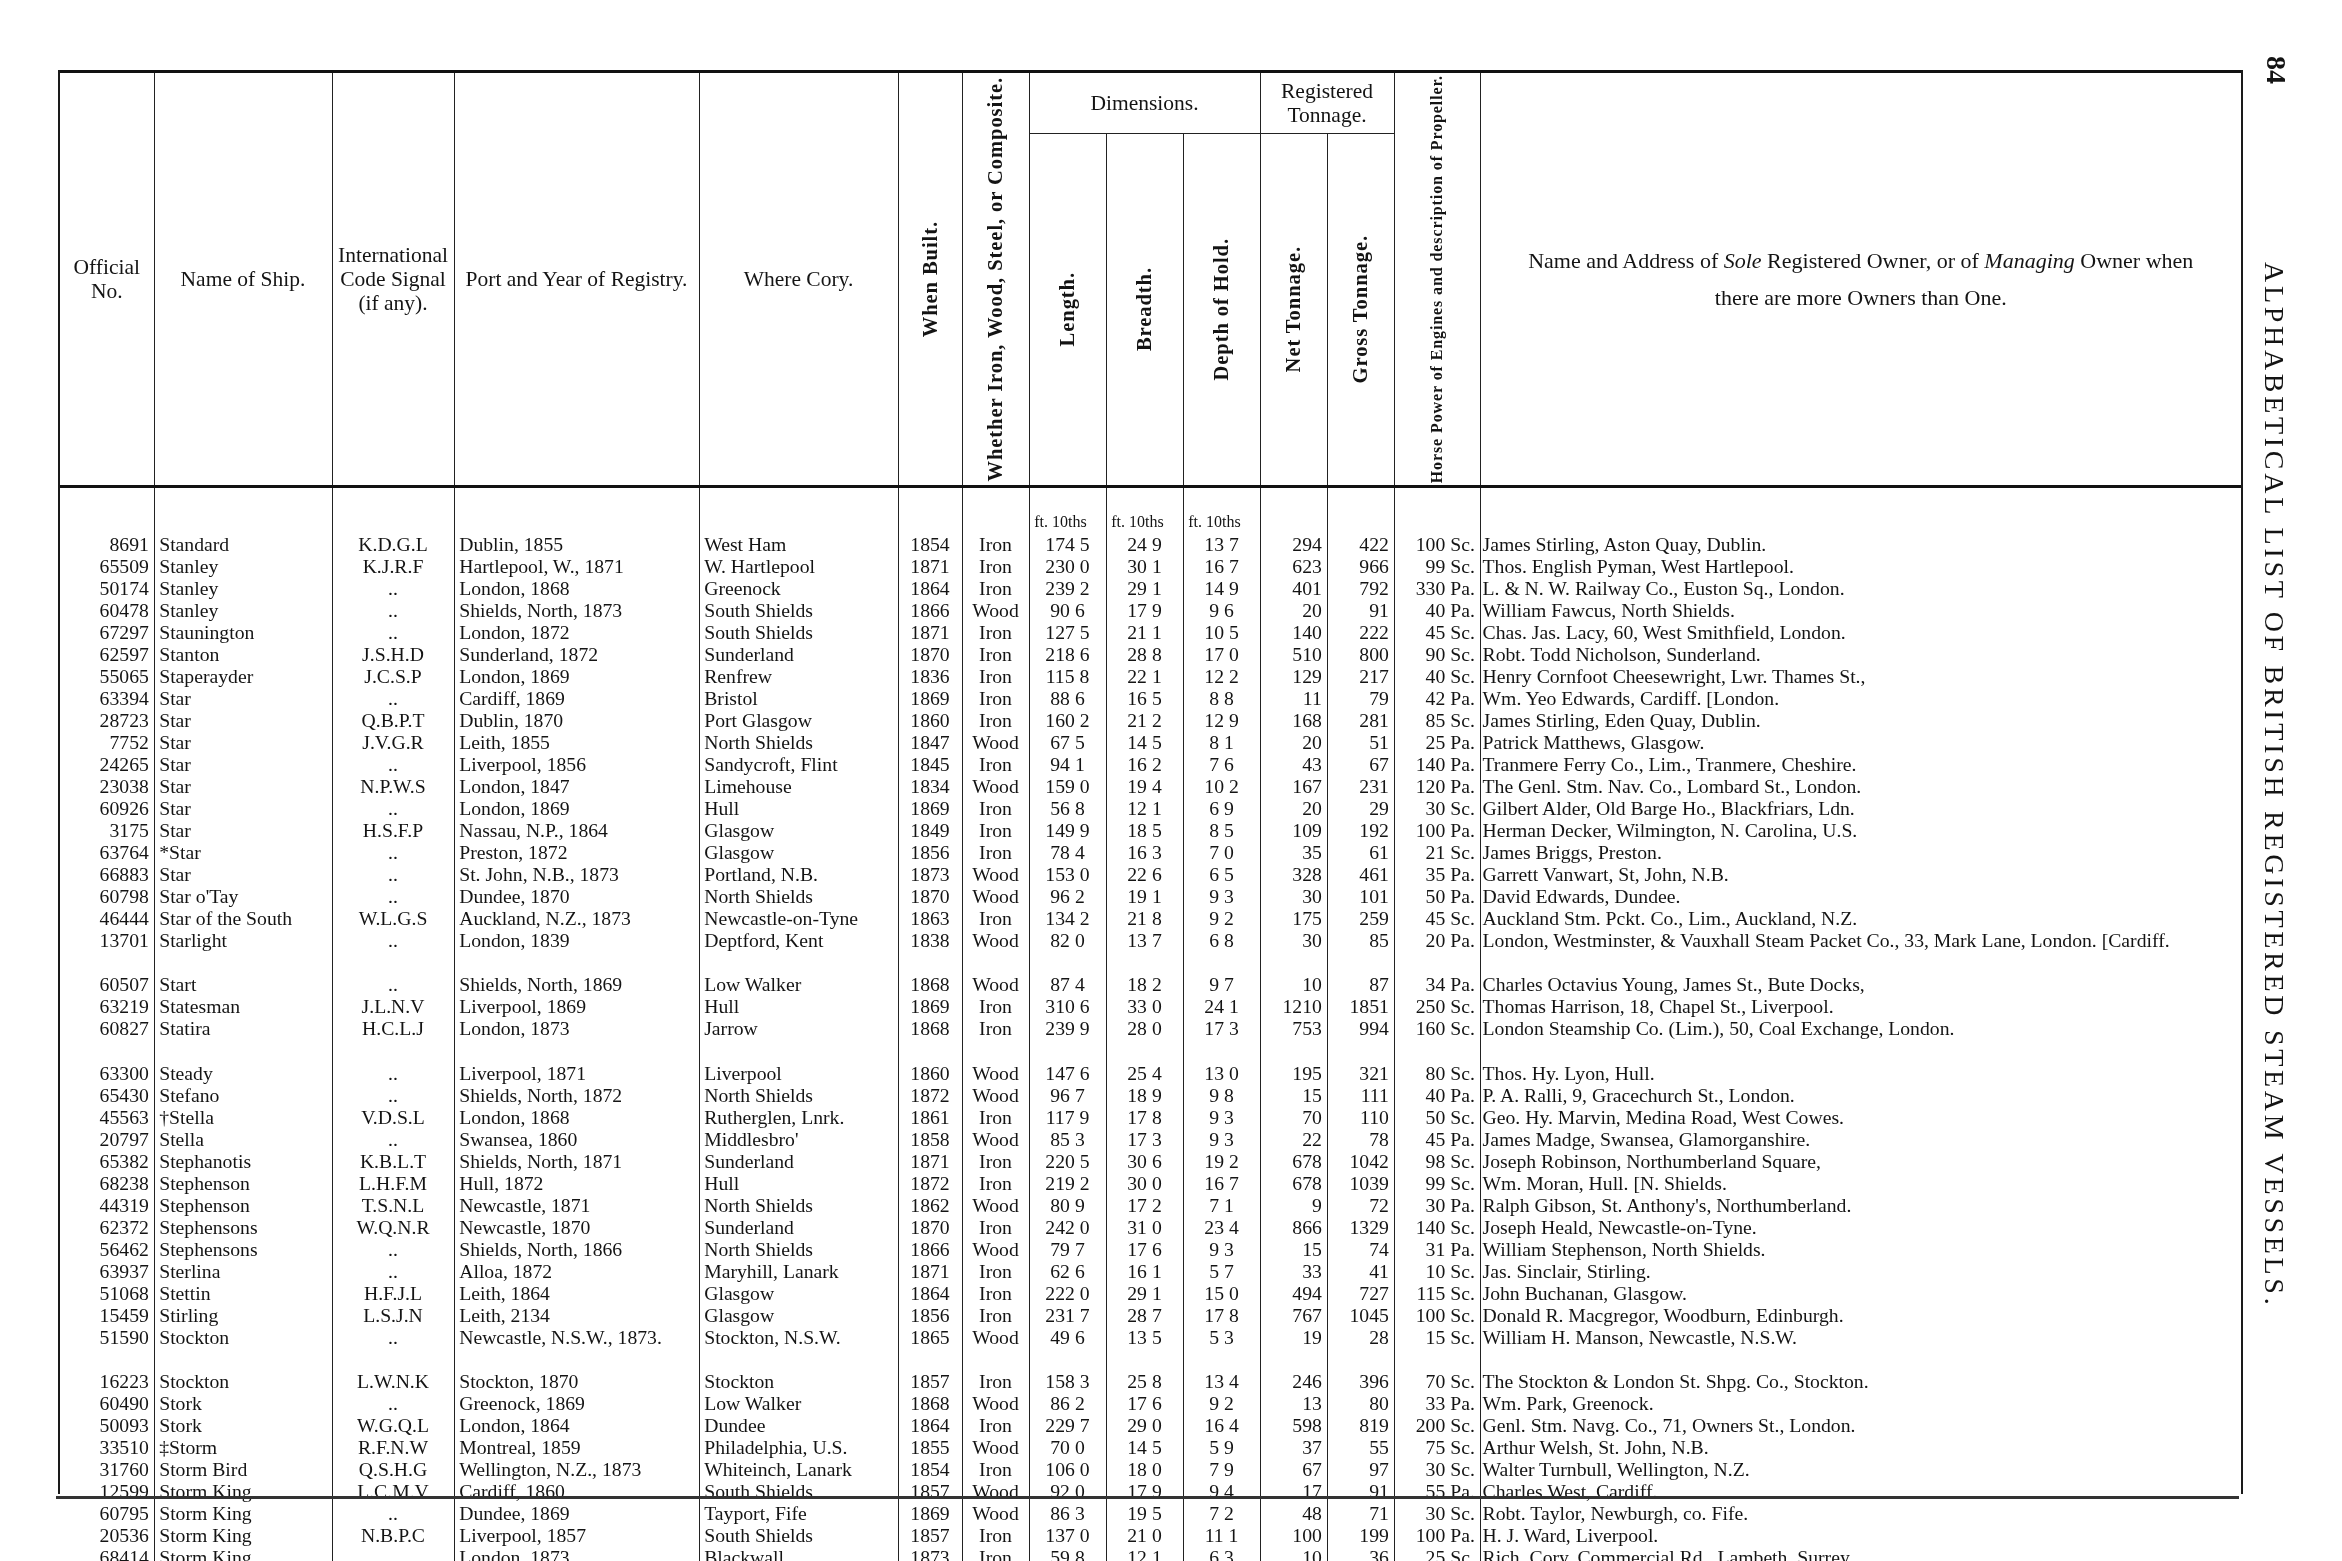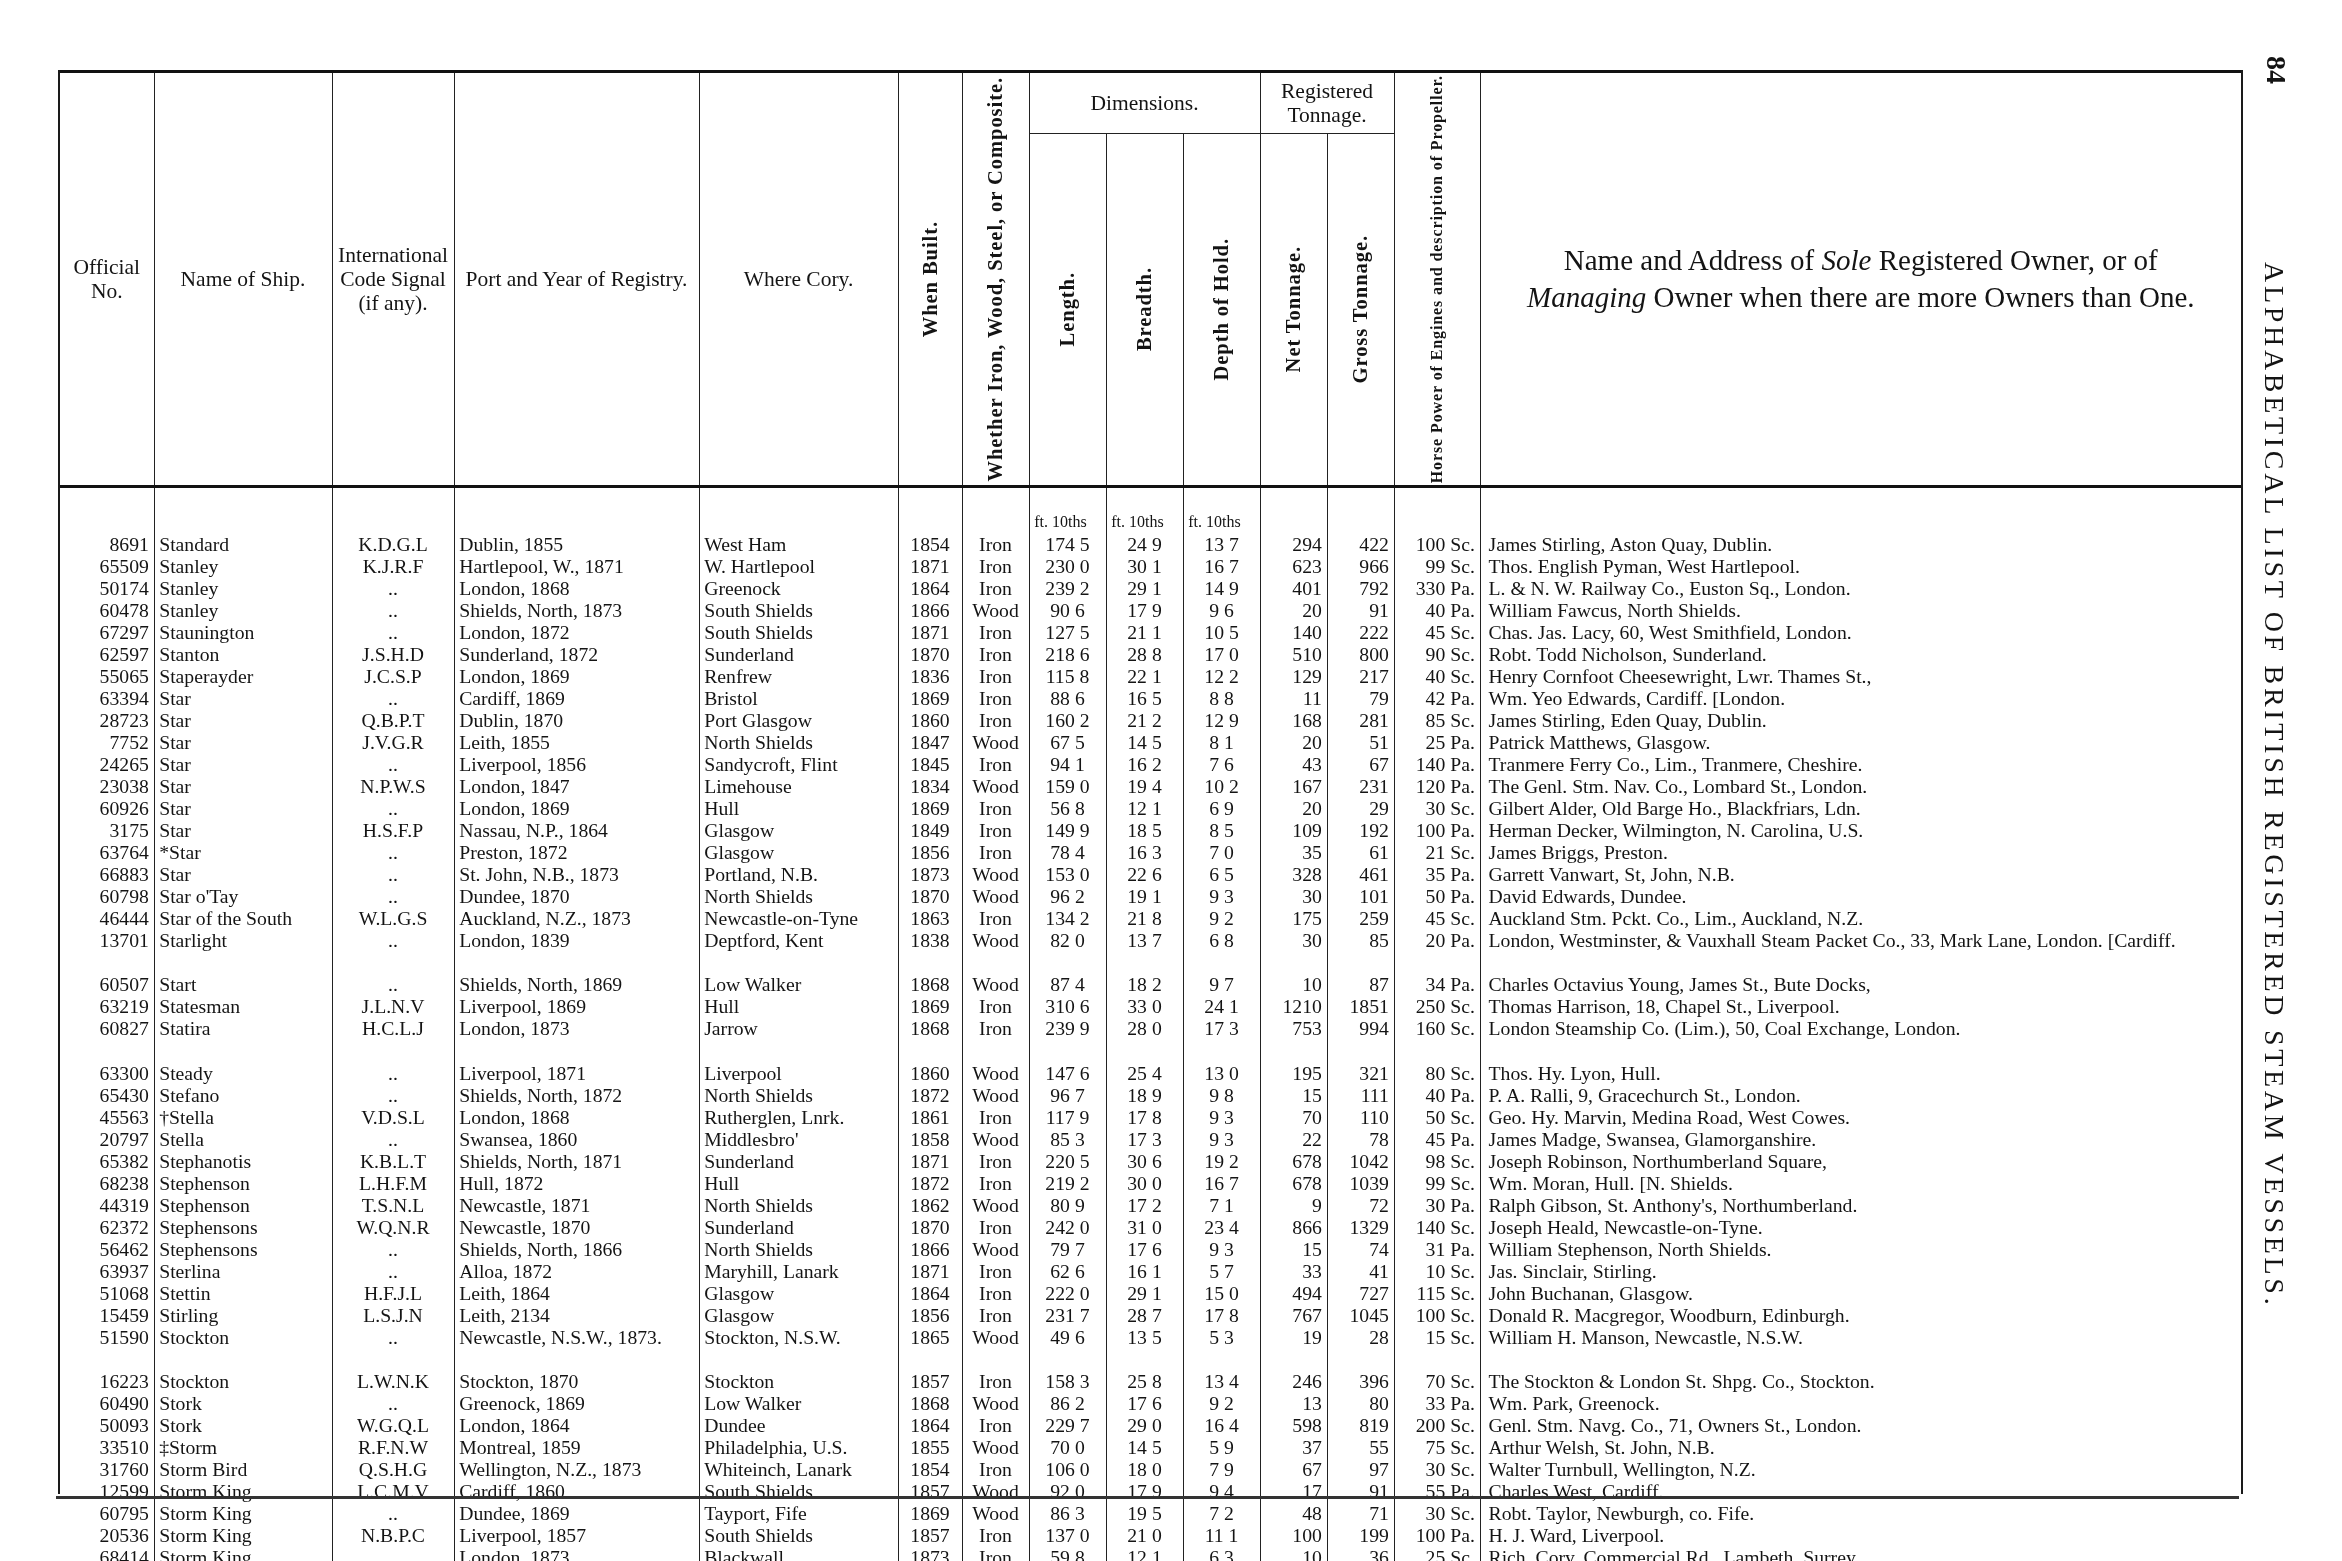--- a/index.html
+++ b/index.html
@@ -13,21 +13,21 @@
   thead tr.top th { border-top:3.7px solid #111;margin-top:43px; }
   thead tr.last th, thead th.fullh { border-bottom:3.7px solid #111; }
   th.first, td.first { border-left:none; }
   .vert { writing-mode:vertical-rl; transform:rotate(180deg); font-weight:bold;
           font-size:20.6px; line-height:20.6px; letter-spacing:0.9px; margin:auto; text-align:left; }
   .sub-units td { font-size:16px; padding-top:22.5px; }
   tbody td { border-left:1.9px solid #222; font-size:19.7px; line-height:22px;
              padding:0 4.7px; white-space:nowrap; overflow:hidden; vertical-align:top; }
   tbody td.num { text-align:right; }
   tbody td.ctr { text-align:center; }
-  tbody td.owner { white-space:normal; padding-left:8px; }
+  tbody td.owner { white-space:normal; padding-left:2px; }
   tbody tr.gap td { height:22.5px; }
   .side-title { position:absolute; left:2258px; top:262px; writing-mode:vertical-rl;
                 font-size:28px; letter-spacing:3.7px; }
   .page-num { position:absolute; left:2260px; top:56px; writing-mode:vertical-rl;
               font-size:28px; font-weight:bold; }
   .bottom-rule { position:absolute; left:56px; top:1496px; width:2183px; height:2.8px; background:#333; }
   i { font-style:italic; }
 </style>
 </head>
 <body>
@@ -64,21 +64,21 @@
             <div class="vert">When Built.</div>
           </th>
         <th class="fullh" rowspan="2">
             <div class="vert">Whether Iron, Wood, Steel, or Composite.</div>
           </th>
         <th colspan="3" style="height:56px;border-bottom:1.9px solid #222">Dimensions.</th>
         <th colspan="2" style="border-bottom:1.9px solid #222">Registered Tonnage.</th>
         <th class="fullh" rowspan="2">
             <div class="vert" style="font-size:16px;line-height:16px">Horse Power of Engines and description of Propeller.</div>
           </th>
-        <th class="fullh" rowspan="2" style="font-size:29px;line-height:37px;padding:0 28px">
+        <th class="fullh" rowspan="2" style="font-size:22px;line-height:37px;padding:0 28px">
           <span>Name and Address of </span><i>Sole</i><span> Registered Owner, or of </span><i>Managing</i><span> Owner when there are more Owners than One.</span>
         </th>
       </tr>
       <tr class="last">
         <th>
             <div class="vert">Length.</div>
           </th>
         <th>
             <div class="vert">Breadth.</div>
           </th>

